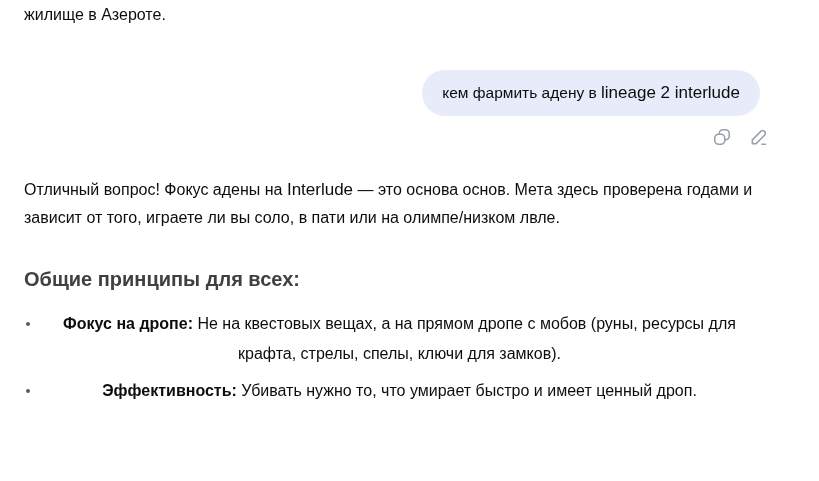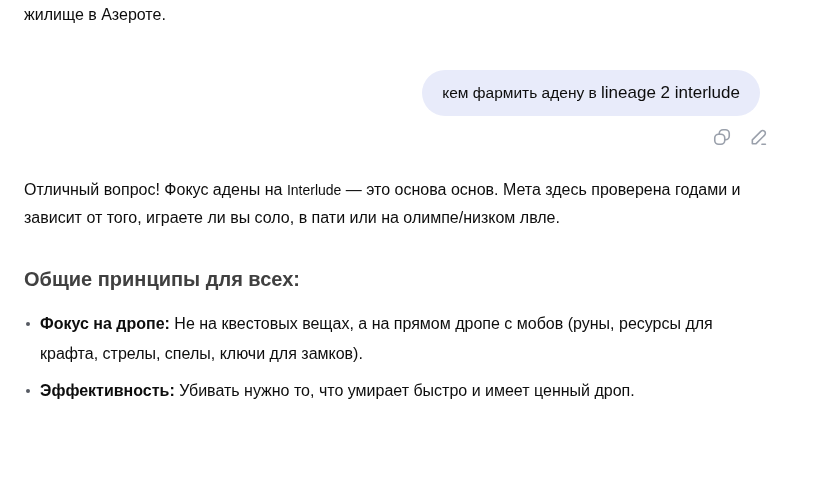--- a/index.html
+++ b/index.html
@@ -58,31 +58,32 @@
   .action-btn svg { display: block; }
   .assistant {
     padding: 0 24px;
   }
   .intro-para {
     margin-top: 29px;
     font-size: 16px;
     line-height: 28px;
     max-width: 745px;
   }
-  .intro-latin { font-size: 14px; }
+  .intro-latin { font-size: 17px; }
   .section-heading {
     margin-top: 34px;
     font-size: 20px;
     font-weight: 700;
     line-height: 26px;
     color: #404040;
   }
   ul.principles {
     list-style: none;
     margin-top: 17px;
+    text-align: center;
   }
   ul.principles li {
     position: relative;
     padding-left: 16px;
     font-size: 16px;
     line-height: 30px;
     margin: 7px 0;
     max-width: 735px;
   }
   ul.principles li::before {

